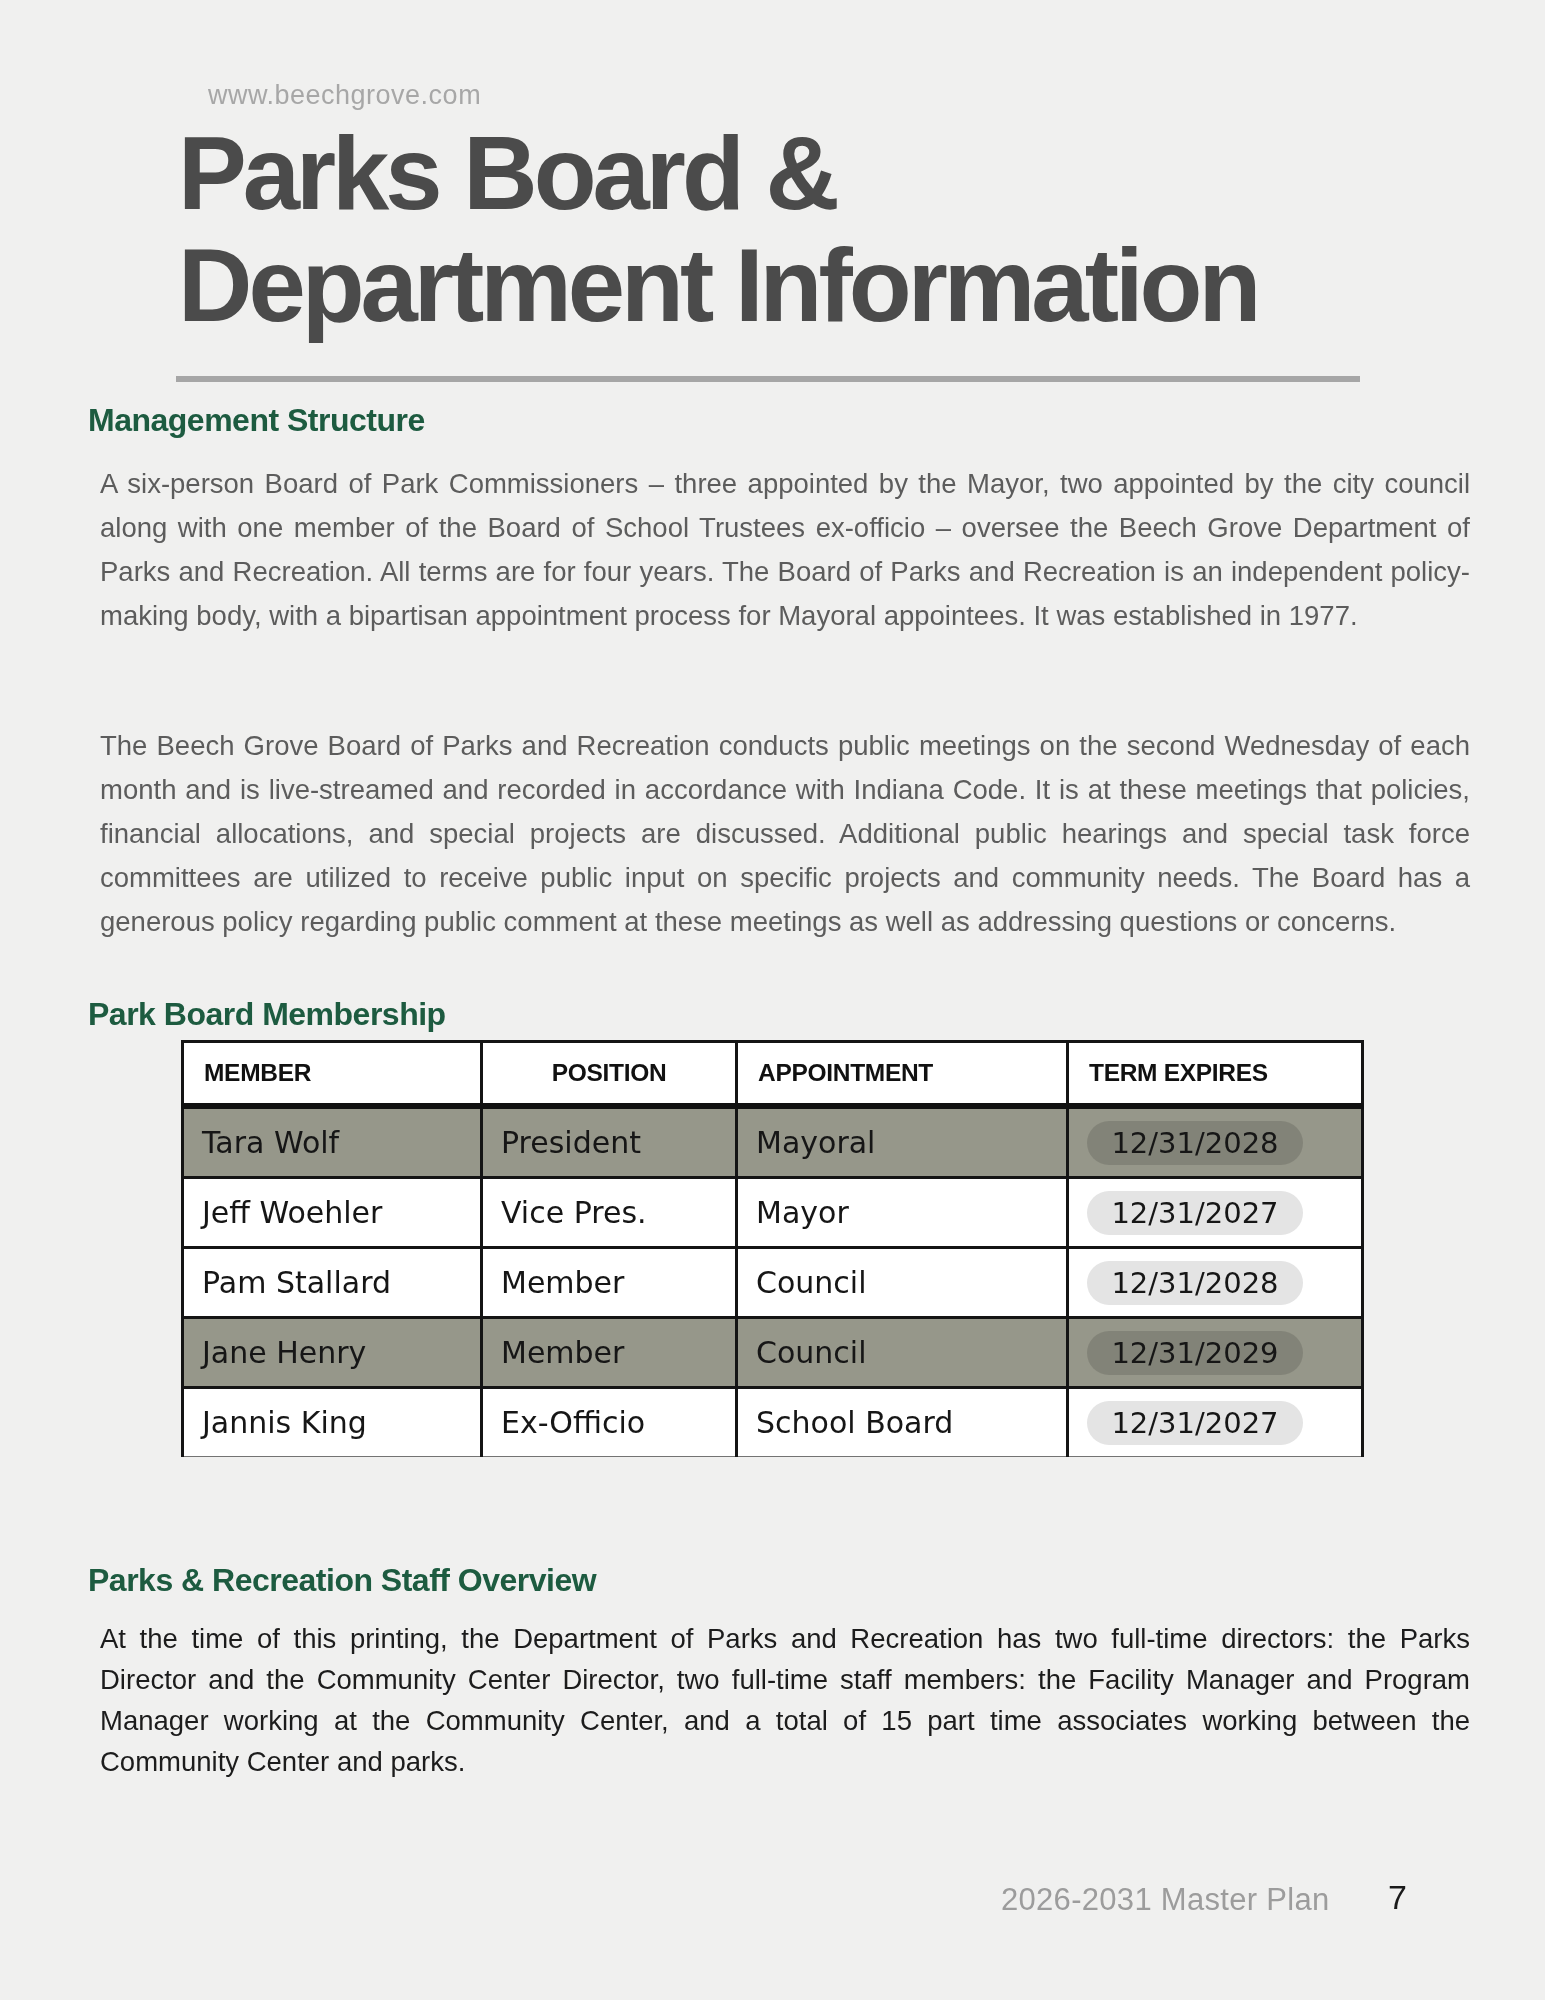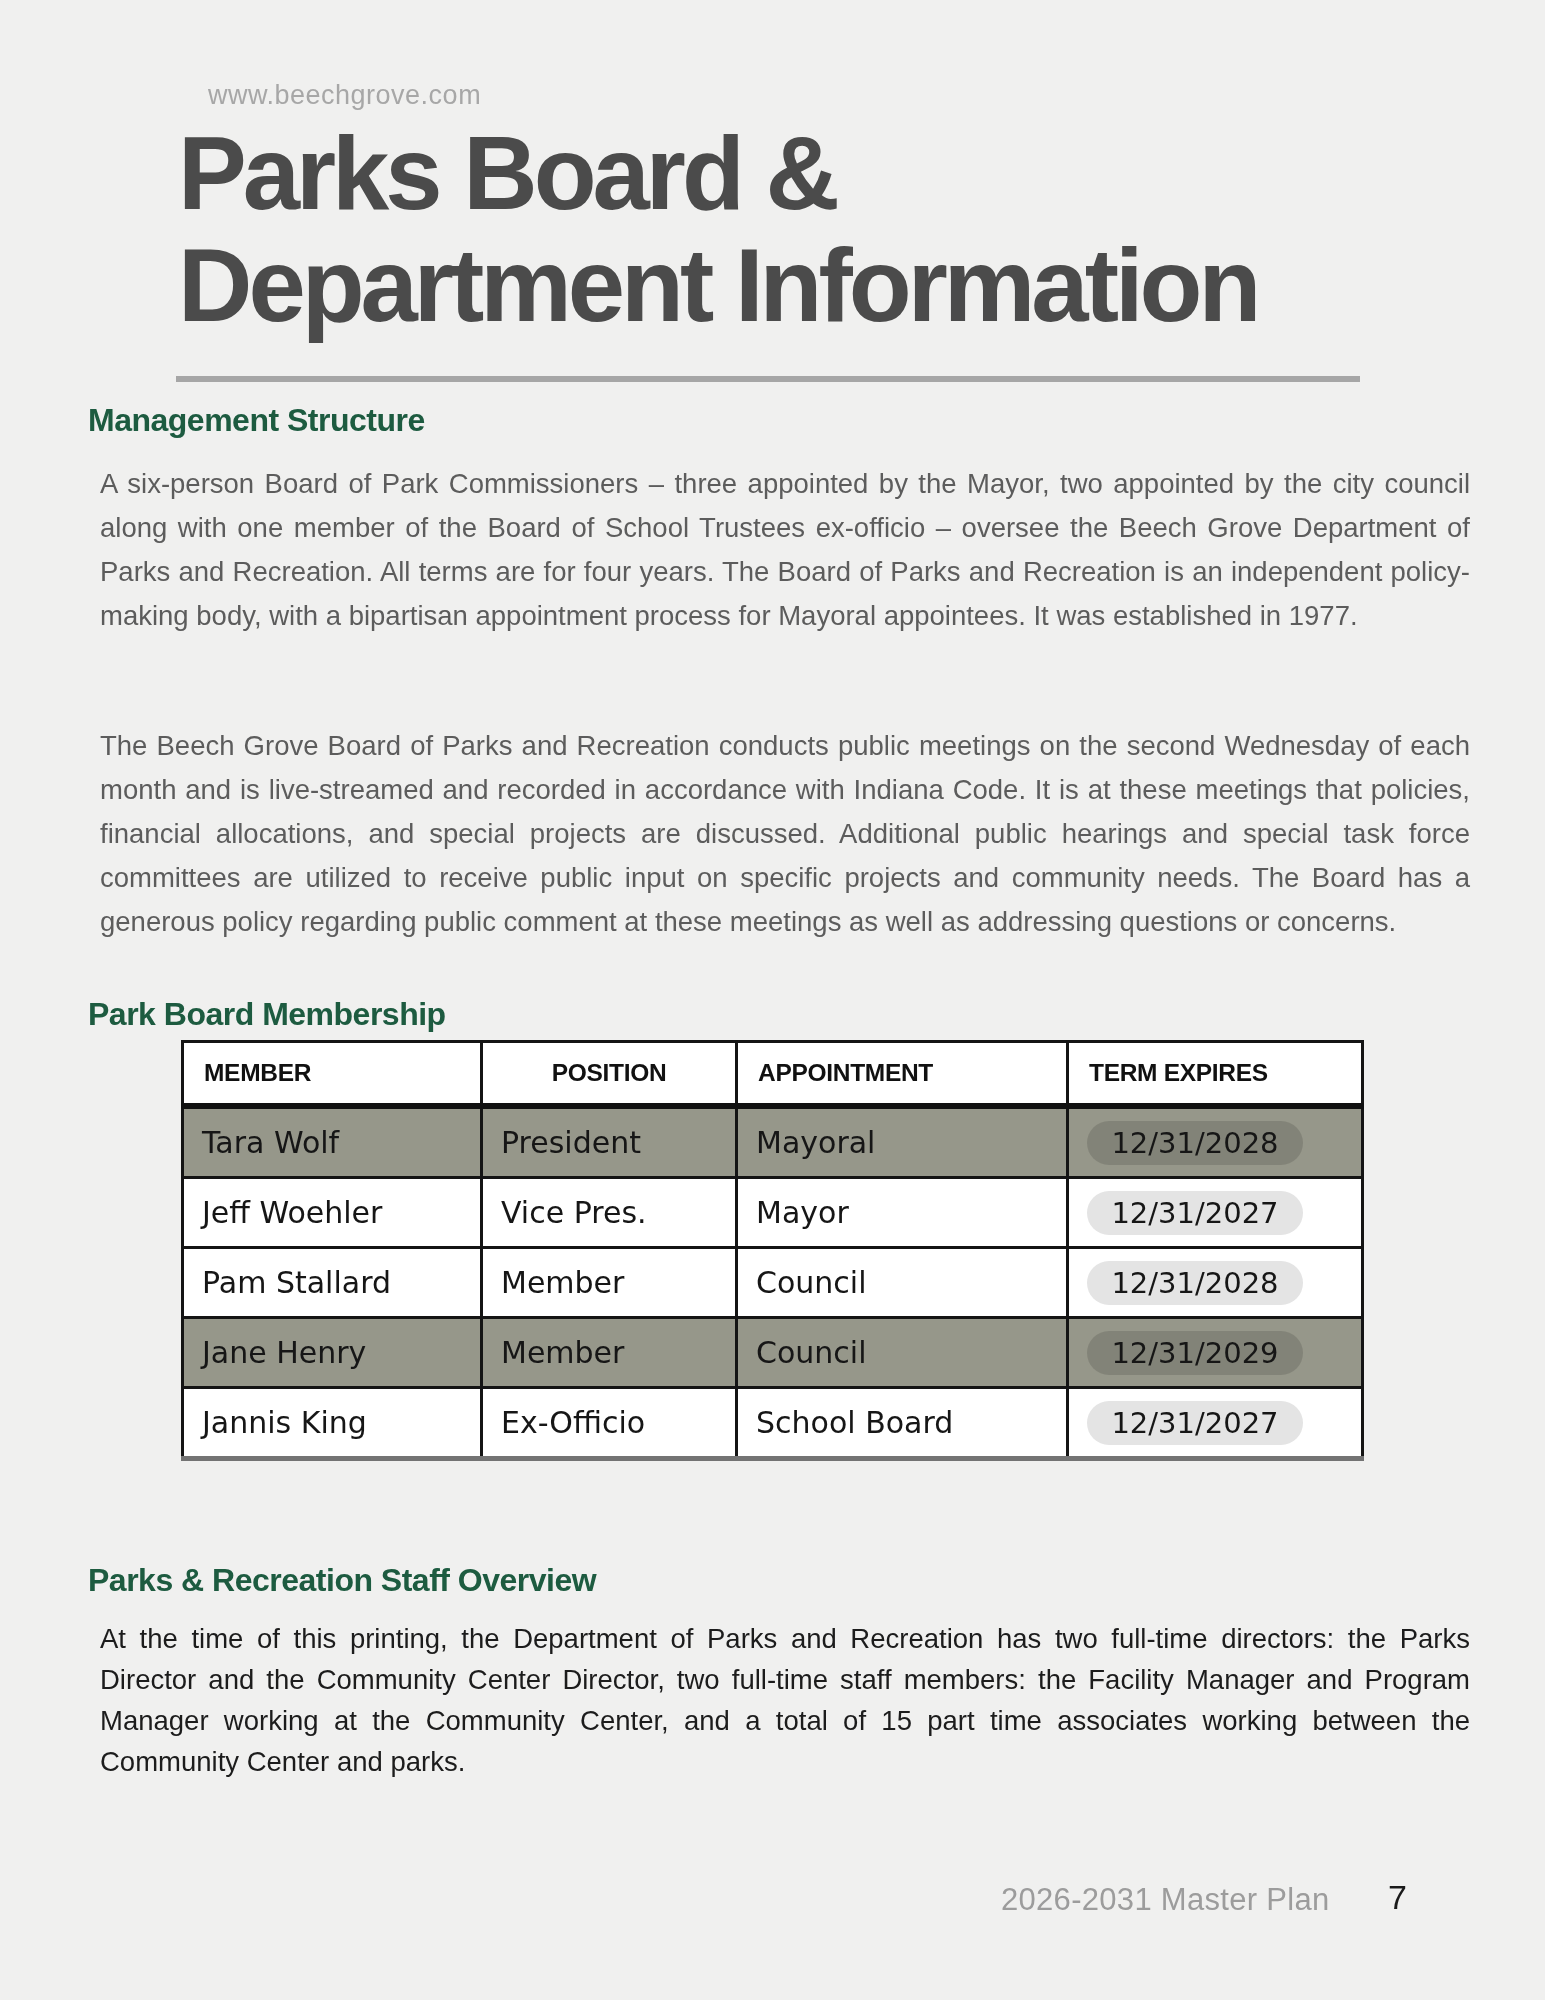--- a/index.html
+++ b/index.html
@@ -60,21 +60,21 @@
   .membership-table th.center{text-align:center;padding:0;}
   .membership-table td{
     border:3px solid #141414;
     height:67px;font-size:30px;color:#161616;
     padding:0 0 0 18px;
     font-family:"DejaVu Sans", sans-serif;
     white-space:nowrap;overflow:hidden;margin-left:12px;
   }
   .membership-table tr.olive td{background:#96978a;}
   .membership-table tr.white td{background:#ffffff;}
-  .membership-table tr:last-child td{border-bottom:5px solid #737373;}
+  .membership-table tr:last-child td{border-bottom:1px solid #737373;}
   .term-pill{
     display:inline-block;width:216px;text-align:center;
     border-radius:26px;padding:5px 0;font-size:29px;
   }
   tr.olive .term-pill{background:rgba(0,0,0,0.13);}
   tr.white .term-pill{background:#e4e4e4;}
   .footer-plan{
     position:absolute;top:1882px;left:1001px;
     font-size:31px;color:#9c9c9c;letter-spacing:0.3px;
   }

